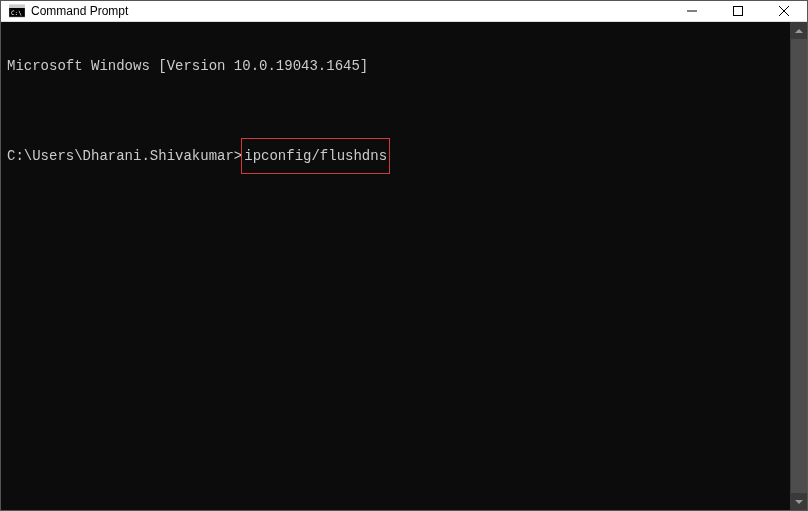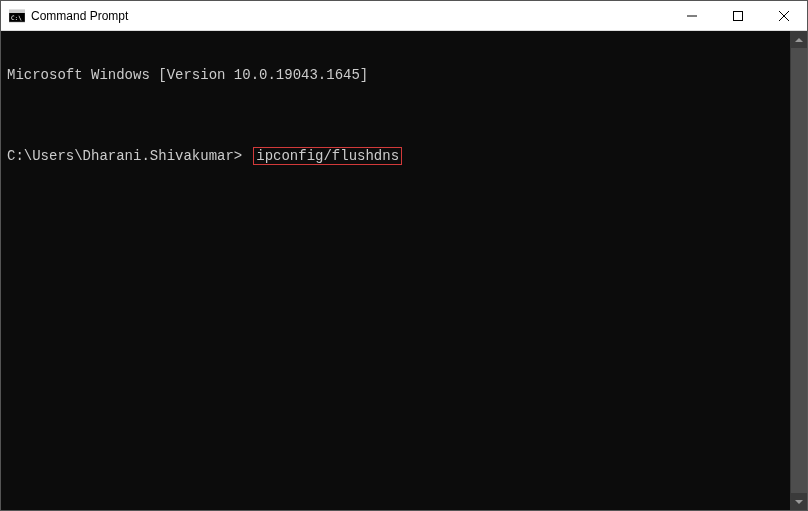--- a/index.html
+++ b/index.html
@@ -16,21 +16,21 @@
     }
     .window {
       width: 808px;
       height: 511px;
       border: 1px solid #555;
       background: #fff;
       display: flex;
       flex-direction: column;
     }
     .titlebar {
-      height: 30px;
+      height: 21px;
       background: #fff;
       display: flex;
       align-items: center;
       border-bottom: 1px solid #ddd;
     }
     .titlebar-icon {
       width: 16px;
       height: 16px;
       margin-left: 8px;
       margin-right: 6px;
@@ -76,25 +76,24 @@
       white-space: pre;
       overflow: hidden;
       border-radius: 9px;
     }
     .terminal-line {
       display: block;
     }
     .prompt-line {
       display: flex;
       align-items: center;
-      gap: 12px;
     }
     .command-highlight {
       border: 1px solid #d23a3a;
-      padding: 0 2px;
+      padding: 9px 2px;
       margin-left: -1px;
     }
     .scrollbar {
       width: 17px;
       background: #2b2b2b;
       display: flex;
       flex-direction: column;
       border-left: 1px solid #3a3a3a;
     }
     .scrollbar-btn {

